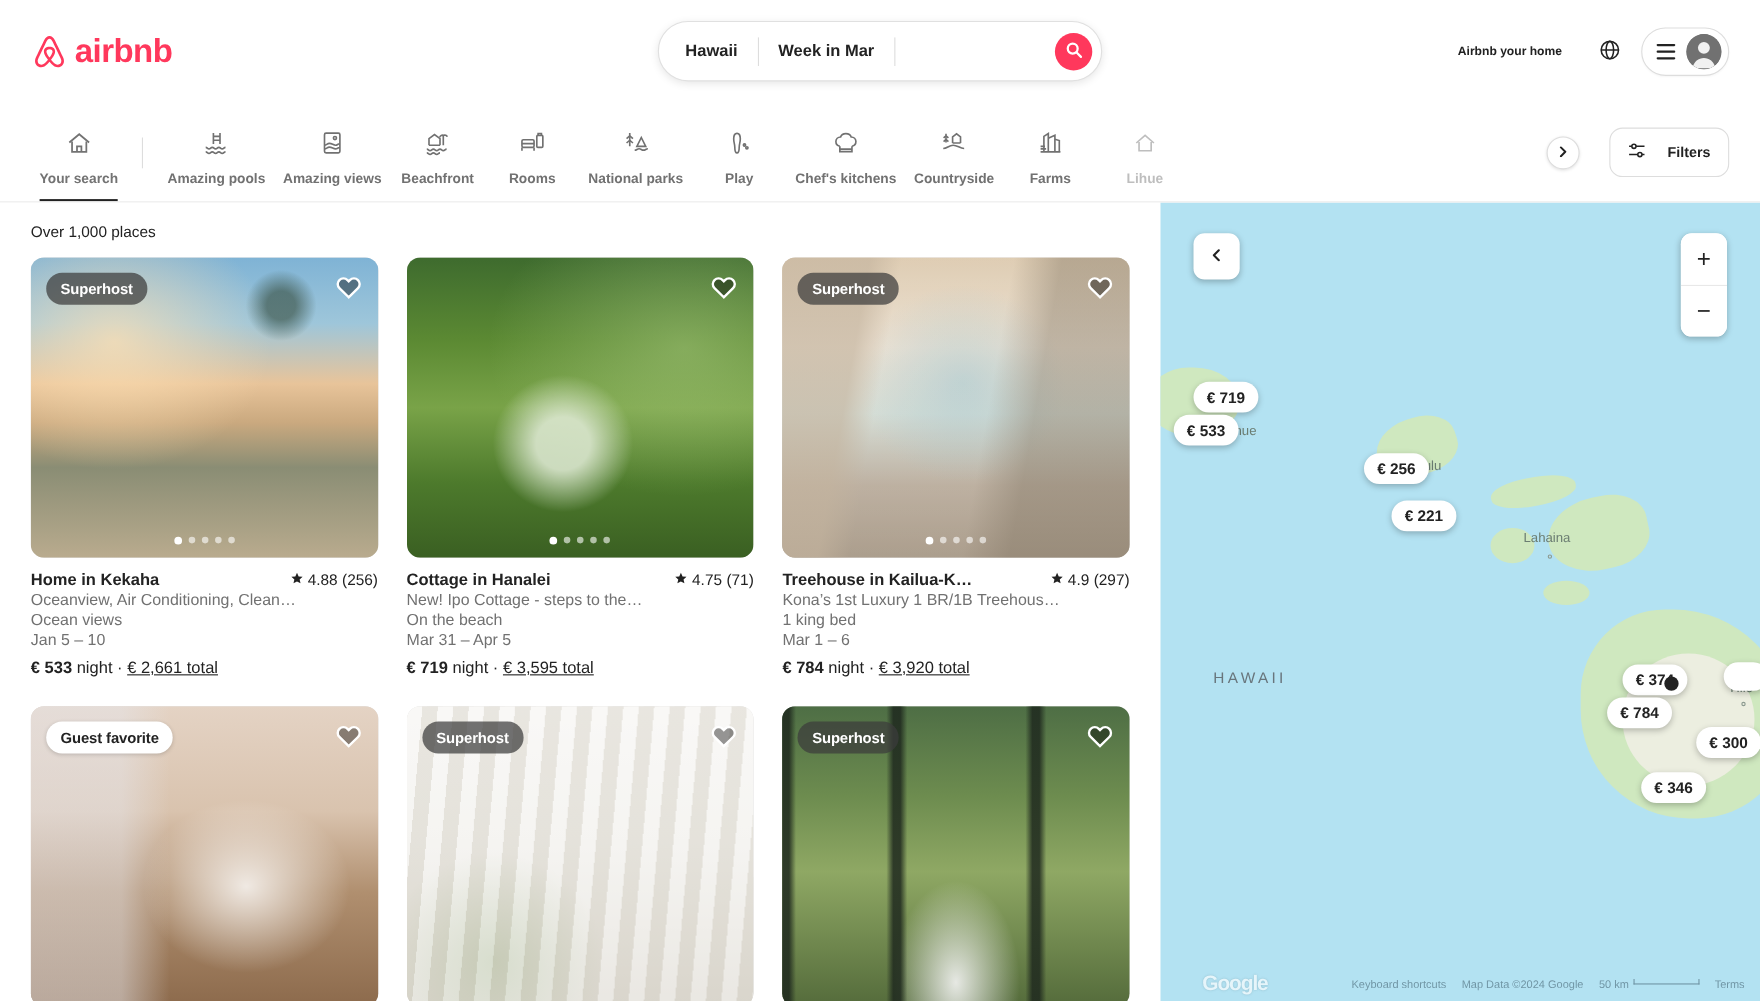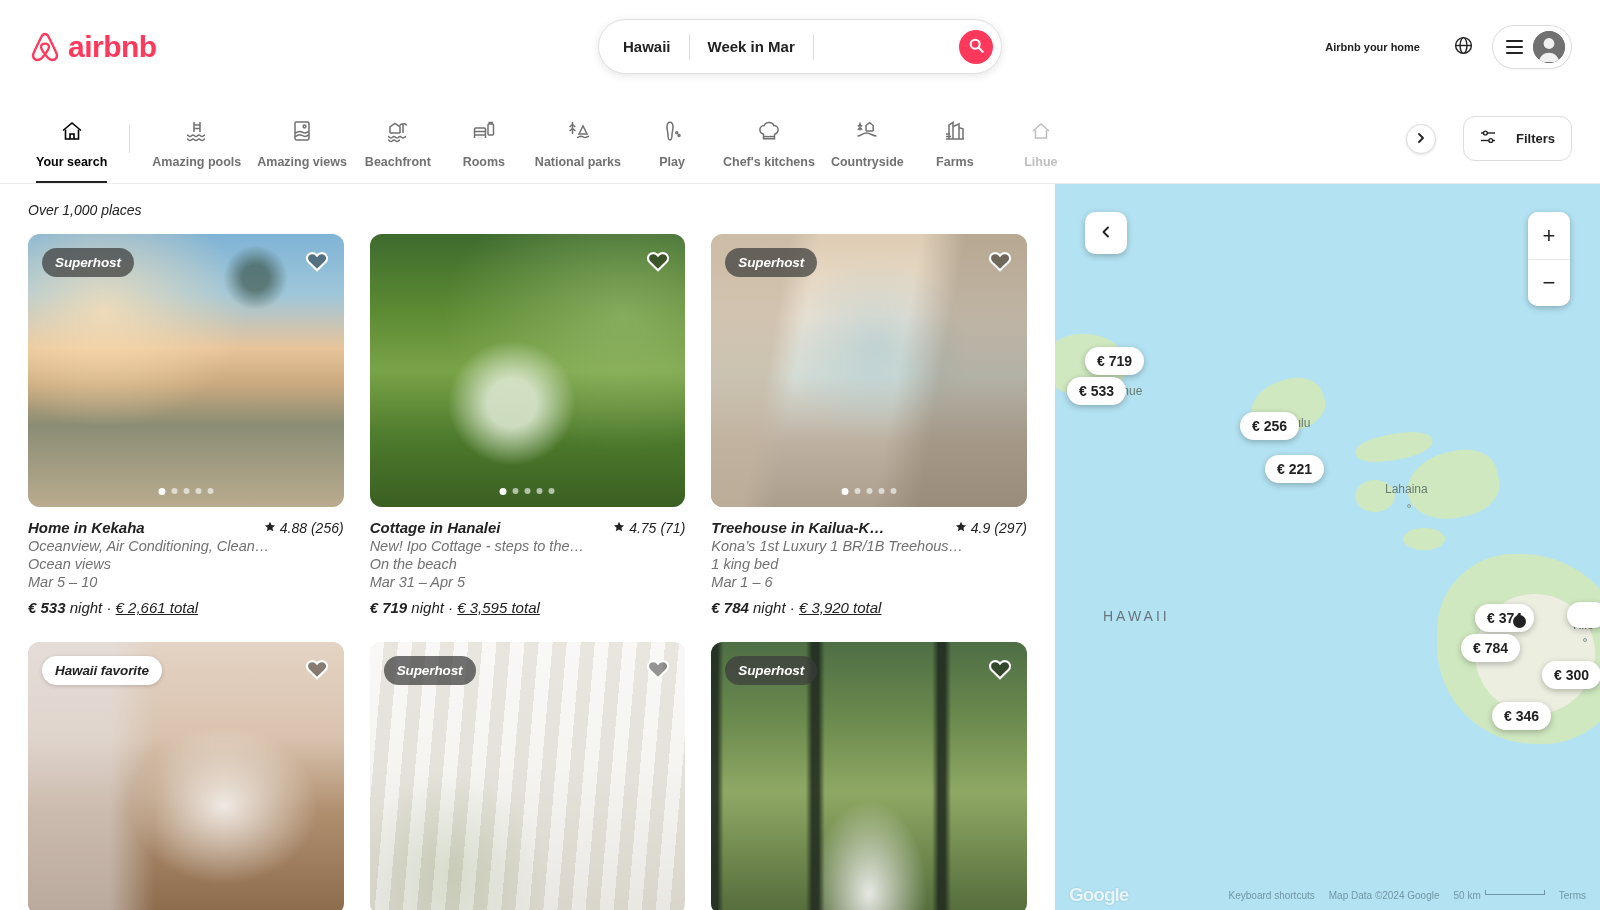--- a/index.html
+++ b/index.html
@@ -77,21 +77,21 @@
     border-bottom: 1px solid #ebebeb; background: #fff;
     display: flex; align-items: center; padding: 0 28px; gap: 0; z-index: 30;
   }
   .cat-scroll { display: flex; align-items: center; flex: 1; overflow: hidden; height: 100%; }
   .cat {
     display: flex; flex-direction: column; align-items: center; justify-content: center;
     gap: 8px; min-width: 86px; padding: 10px 8px 0; height: 100%;
     color: #717171; cursor: pointer; flex: none; position: relative;
   }
   .cat .cat-label { font-size: 12.5px; font-weight: 600; white-space: nowrap; }
-  .cat.active { color: #000000; }
+  .cat.active { color: #737373; }
   .cat.active::after {
     content:""; position: absolute; left: 8px; right: 8px; bottom: 0;
     height: 2px; background: #222;
   }
   .cat.faded { opacity: 0.45; }
   .cat-divider { width: 1px; height: 28px; background: #dddddd; margin: 0 14px; flex: none; }
   .cat-next {
     width: 30px; height: 30px; border-radius: 50%; border: 1px solid #dddddd;
     background: #fff; display: flex; align-items: center; justify-content: center;
     cursor: pointer; flex: none; margin-left: -18px; z-index: 5;
@@ -101,21 +101,21 @@
     margin-left: 27px; display: flex; align-items: center; gap: 20px;
     border: 1px solid #dddddd; border-radius: 12px; background: #fff;
     padding: 12px 16px; cursor: pointer; flex: none;
     font-size: 13px; font-weight: 600; color: #222;
   }
 
   
   .body-split { position: relative; height: 726px; width: 100%; display: flex; }
   .results {
     width: 1174px; height: 100%; padding: 18px 28px 0 28px;
-    overflow: hidden; background: #fff; font-style: italic;
+    overflow: hidden; background: #fff;
   }
   .results-count { font-size: 14px; color: #222; font-weight: 400; margin-bottom: 16px; }
   .grid {
     display: grid; grid-template-columns: repeat(3, 1fr); gap: 26px 26px;
   }
   .card { cursor: pointer; }
   .card-img {
     position: relative; width: 100%; height: 273px; border-radius: 12px;
     overflow: hidden; background: #ddd;
   }
@@ -202,21 +202,21 @@
     display: flex; align-items: center; justify-content: center;
     font-size: 22px; color: #222;
   }
   .map-zoom button + button { border-top: 1px solid #e8e8e8; }
   .map-footer {
     position: absolute; left: 0; right: 0; bottom: 0; height: 30px;
     display: flex; align-items: center; gap: 14px; padding: 0 14px;
     font-size: 10px; color: #5b7d8c; opacity: 0.75;
   }
   .gwm { font-size: 19px; font-weight: 700; color: #ffffff; opacity: 0.9; letter-spacing: -1px;
-         text-shadow: 0 0 2px rgba(120,160,175,0.9); }
+         text-shadow: 0 0 2px rgba(120,160,175,0.9); margin-left: 24px; }
   .scalebar { display: inline-flex; align-items: flex-start; gap: 4px; }
   .scaleline { display:inline-block; width: 60px; height: 5px; border: 1px solid #5b7d8c; border-top: none; }
 
   
   .ph { position:absolute; inset:0; }
   .ph1 { background:
       linear-gradient(#7fb3d5 0%, #9ec6da 22%, #e8c49a 42%, #caa97f 55%, #8a8d74 70%, #b9ab8e 100%); }
   .ph1::after { content:""; position:absolute; inset:0;
       background: radial-gradient(ellipse at 24% 28%, rgba(255,225,180,0.75), transparent 42%),
                   radial-gradient(circle at 72% 16%, rgba(40,60,40,0.55) 0 4%, transparent 10%); }
@@ -487,21 +487,21 @@
                 <svg width="12" height="12" viewBox="0 0 12 12" fill="#222">
                     <path d="M6 .7 7.5 4l3.6.4-2.7 2.4.8 3.5L6 8.6 2.8 10.3l.8-3.5L.9 4.4 4.5 4z"></path>
                   </svg>
               </span>
               <span>4.88</span>
               <span>(256)</span>
             </span>
           </div>
           <div class="card-sub">Oceanview, Air Conditioning, Clean…</div>
           <div class="card-sub">Ocean views</div>
-          <div class="card-sub">Mar 5 – 10</div>
+          <div class="card-sub">Jan 5 – 10</div>
           <div class="card-price">
             <b>€ 533</b>
             <span>night</span>
             ·
             <u>€ 2,661 total</u>
           </div>
         </div>
 
         <div class="card">
           <div class="card-img">
@@ -578,21 +578,21 @@
             <b>€ 784</b>
             <span>night</span>
             ·
             <u>€ 3,920 total</u>
           </div>
         </div>
 
         <div class="card">
           <div class="card-img">
             <div class="ph ph4"></div>
-            <div class="badge light">Hawaii favorite</div>
+            <div class="badge light">Guest favorite</div>
             <span class="heart">
               <svg width="26" height="26" viewBox="0 0 24 24" fill="rgba(0,0,0,0.4)" stroke="#fff" stroke-width="2">
                 <path d="M12 20.5 4.2 12.9C2.3 11 2.3 8 4.2 6.1s4.9-1.9 6.8 0l1 1 1-1c1.9-1.9 4.9-1.9 6.8 0s1.9 4.9 0 6.8z"></path>
               </svg>
             </span>
           </div>
         </div>
 
         <div class="card">
           <div class="card-img">

